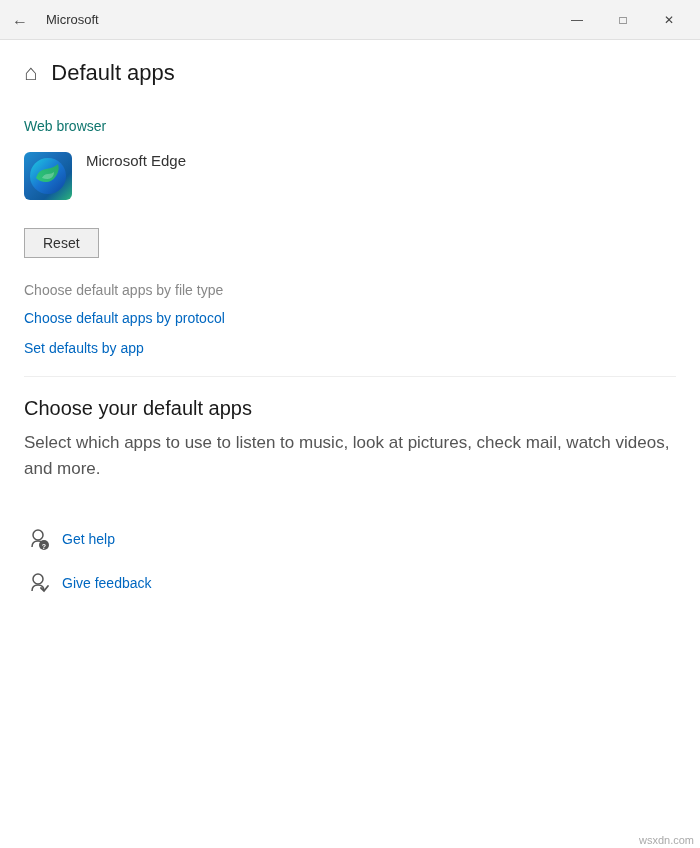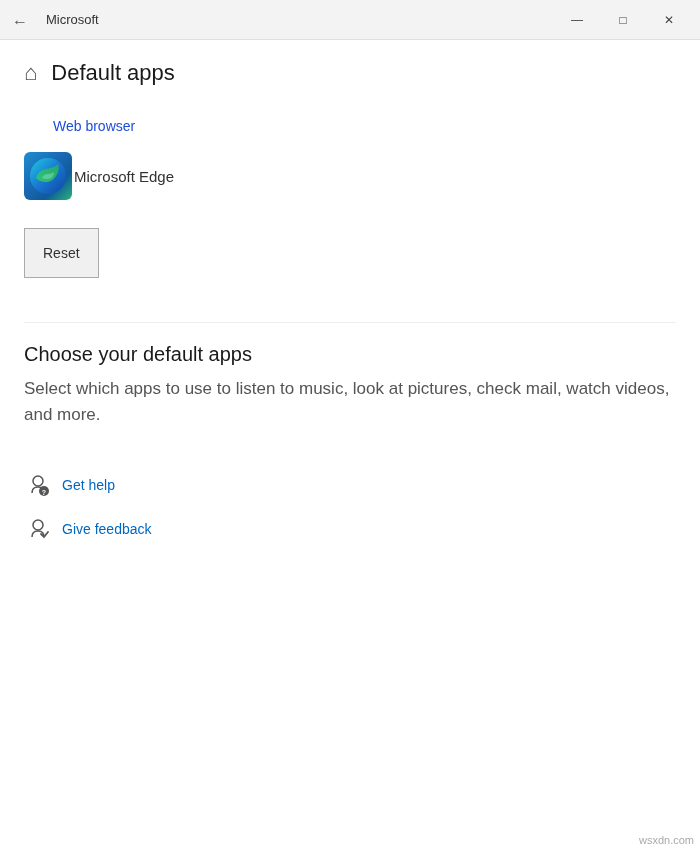--- a/index.html
+++ b/index.html
@@ -89,29 +89,28 @@
 
     .page-header-title {
       font-size: 22px;
       font-weight: 300;
       color: #1a1a1a;
     }
 
     
     .section-label {
       font-size: 14px;
-      color: #1d4ed8;
+      color: #0f766e;
       margin-bottom: 10px;
-      margin-left: 29px;
     }
 
     .app-item {
       display: flex;
-      align-items: center;
-      gap: 2px;
+      align-items: flex-start;
+      gap: 14px;
       padding: 8px 0;
       cursor: pointer;
       margin-bottom: 20px;
     }
 
     .app-icon-edge {
       width: 48px;
       height: 48px;
       border-radius: 6px;
       background: linear-gradient(135deg, #1e8ed0 0%, #1a6ab5 40%, #0f5a9a 70%, #2bb57a 100%);
@@ -130,21 +129,21 @@
 
     .reset-label {
       font-size: 14px;
       color: #333;
       margin-bottom: 12px;
     }
 
     .reset-btn {
       background: #f0f0f0;
       border: 1px solid #aaa;
-      padding: 16px 18px;
+      padding: 6px 18px;
       font-size: 14px;
       color: #333;
       cursor: pointer;
       display: inline-block;
       margin-bottom: 24px;
     }
 
     .gray-link {
       font-size: 14px;
       color: #888;
@@ -272,20 +271,25 @@
         </svg>
       </div>
       <span class="app-name">Microsoft Edge</span>
     </div>
   </div>
 
   <div>
     <button class="reset-btn">Reset</button>
   </div>
 
+  <div>
+    <span class="gray-link">Choose default apps by file type</span>
+    <a class="blue-link">Choose default apps by protocol</a>
+    <a class="blue-link">Set defaults by app</a>
+  </div>
 
   <div class="section-divider"></div>
 
   <div>
     <h2 class="choose-section-title">Choose your default apps</h2>
     <p class="choose-description">Select which apps to use to listen to music, look at pictures, check mail, watch videos, and more.</p>
   </div>
 
   <div class="footer-links">
     <div class="footer-link-item">

